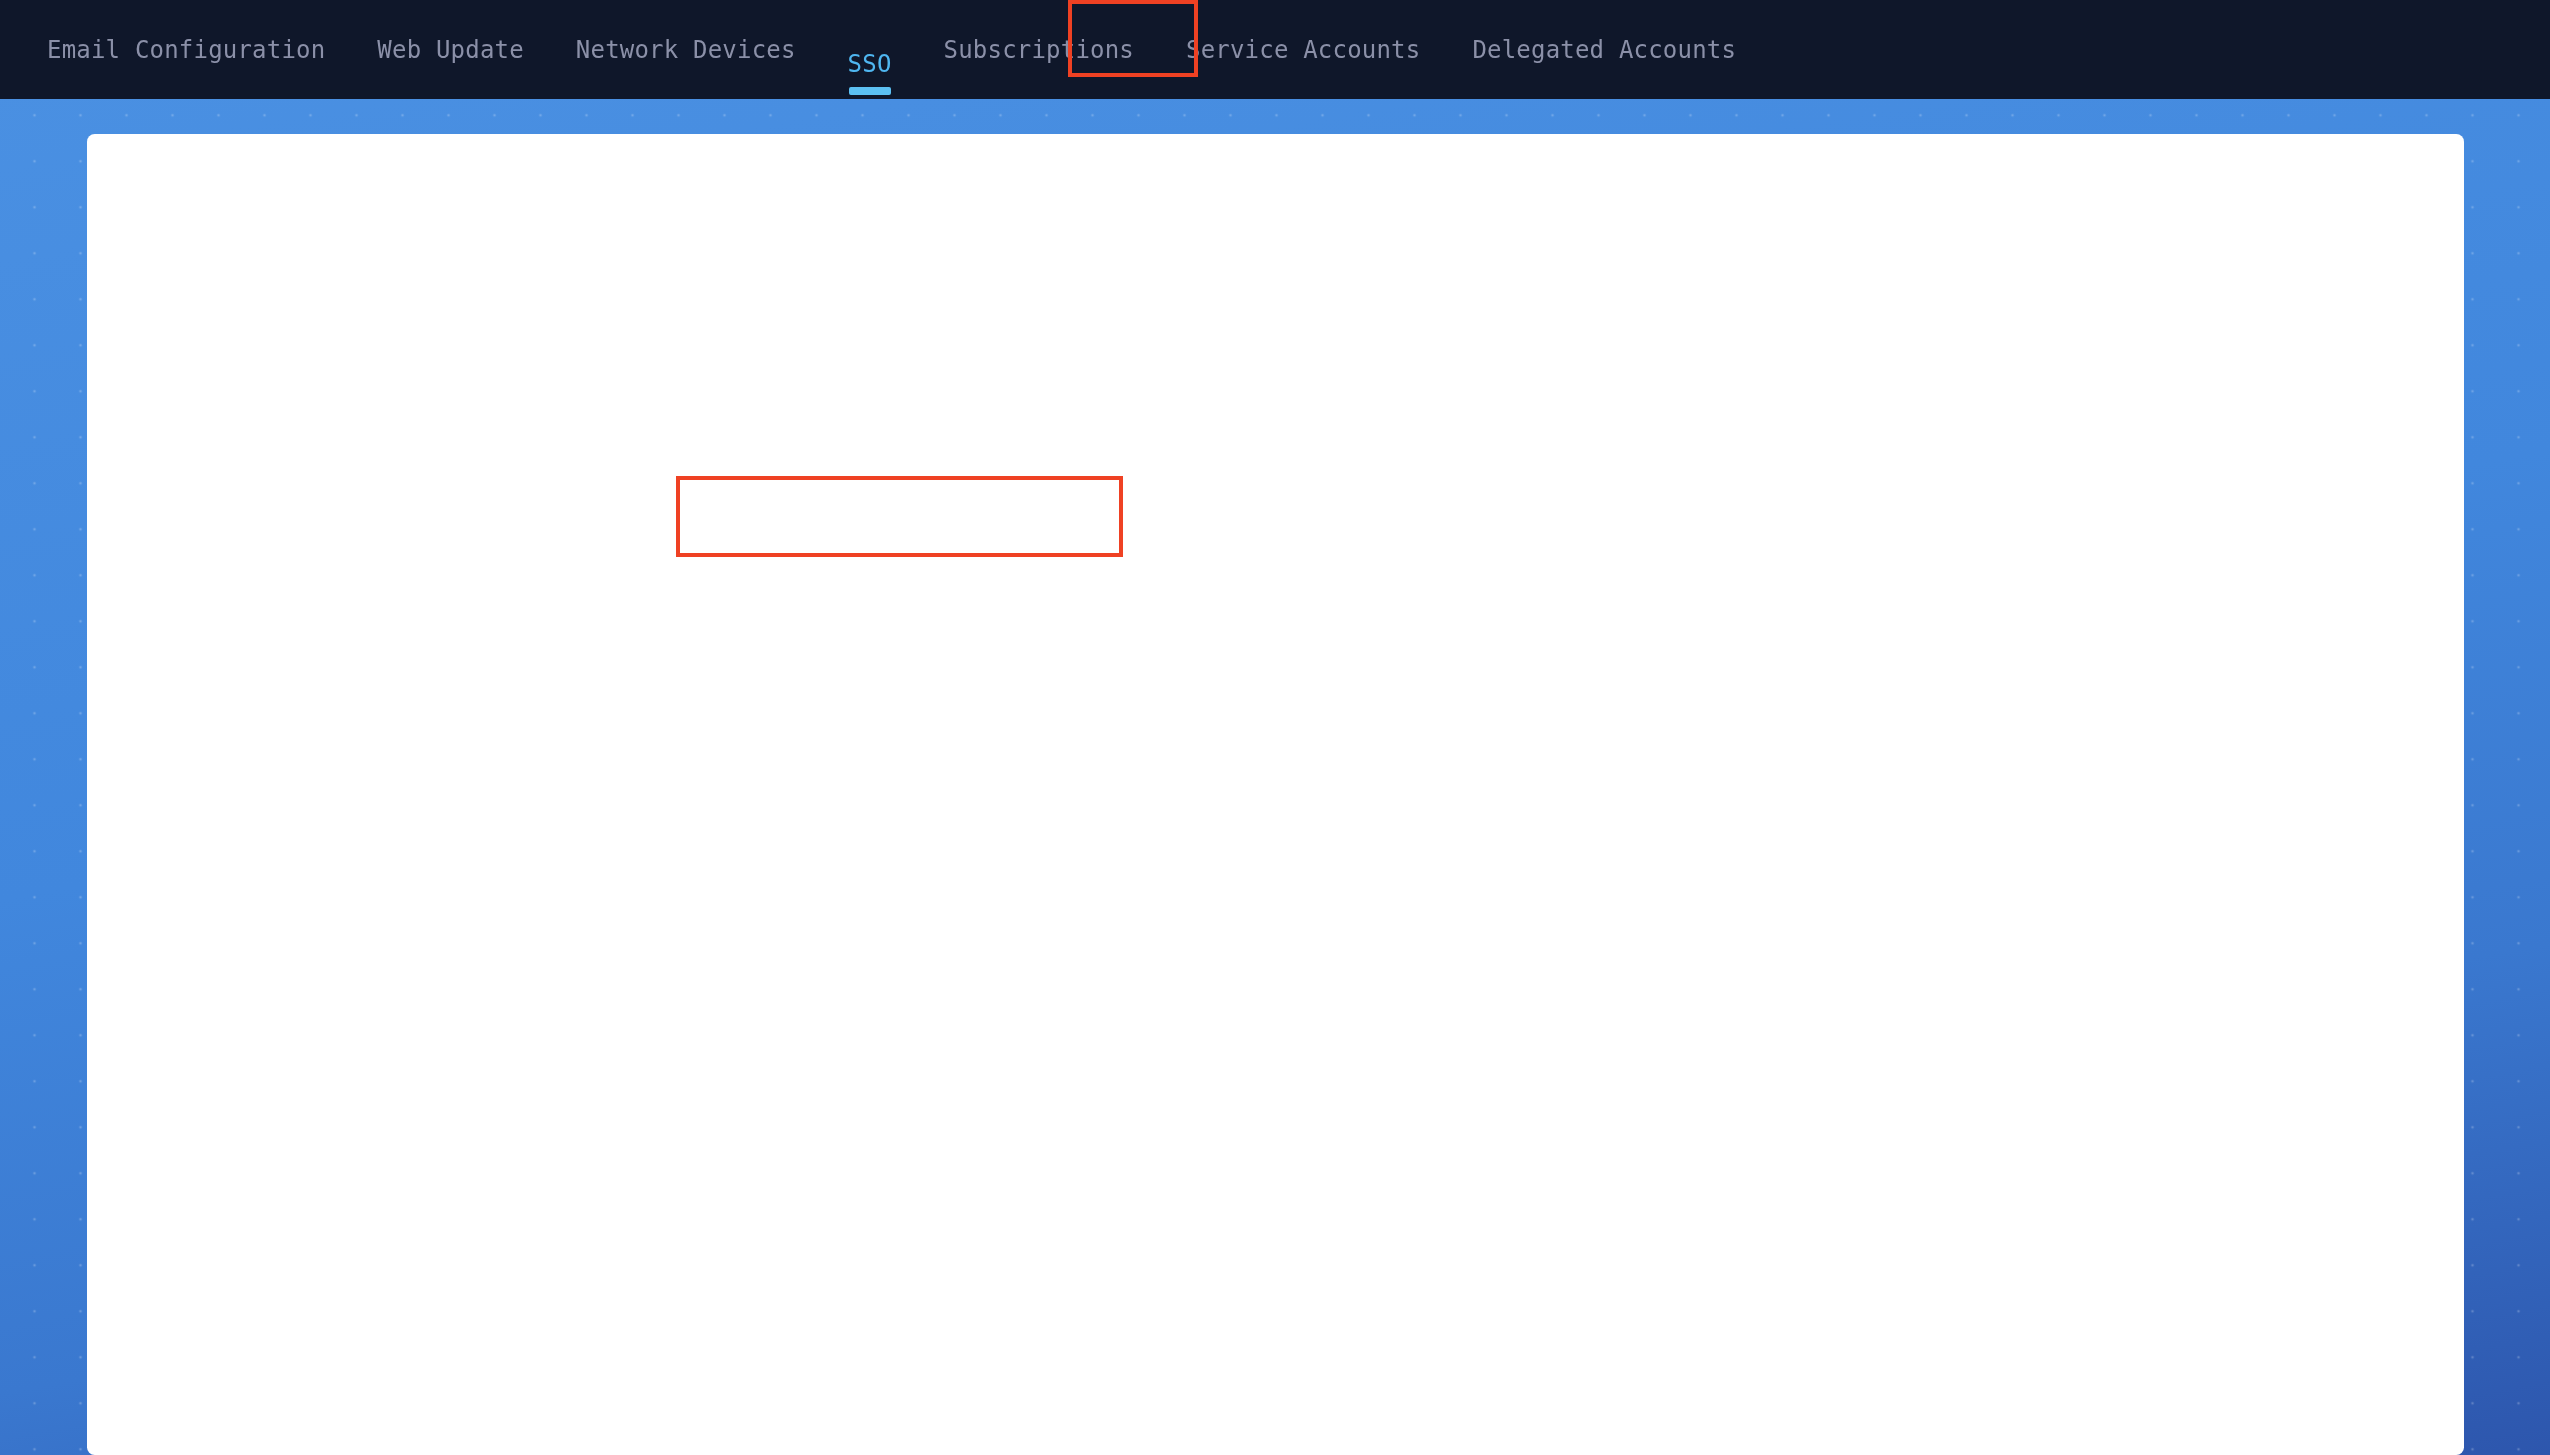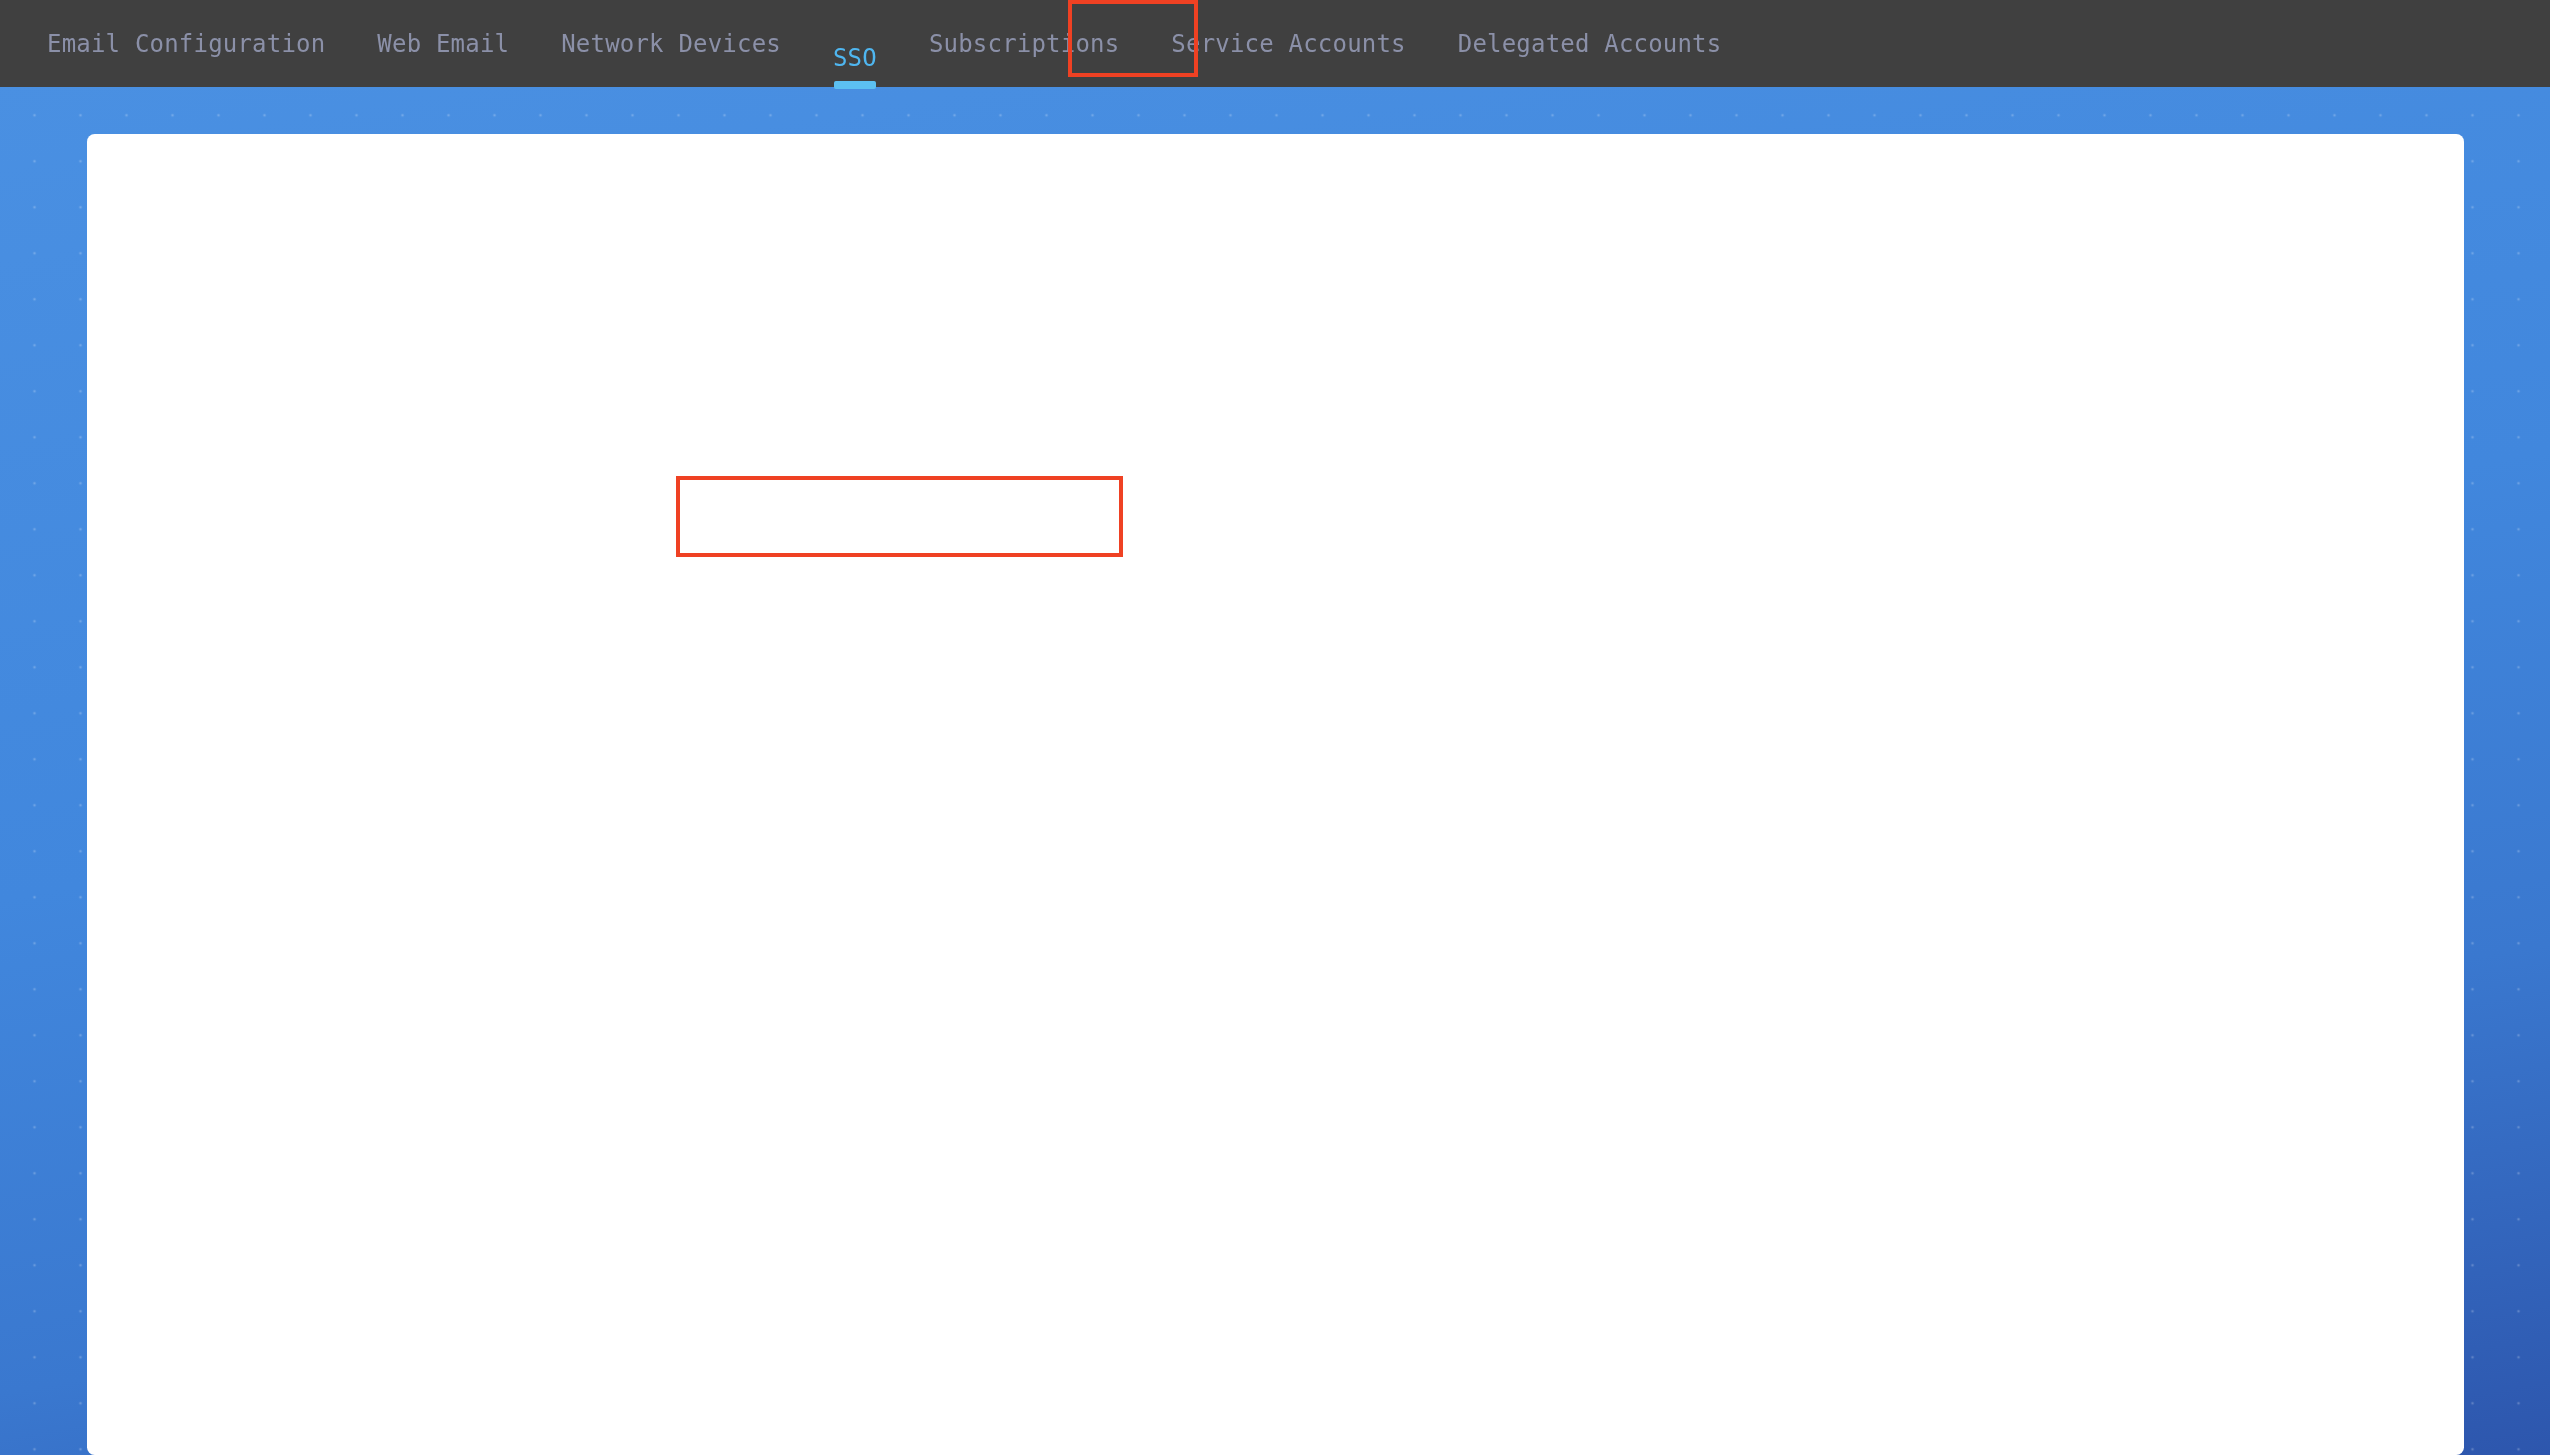--- a/index.html
+++ b/index.html
@@ -20,22 +20,22 @@
     width: 2550px;
     height: 1455px;
     overflow: hidden;
   }
 
   
   #topnav {
     position: absolute;
     top: 0; left: 0;
     width: 2550px;
-    height: 87px;
-    background: #404040;
+    height: 99px;
+    background: #0f172a;
     display: flex;
     align-items: center;
     padding-left: 21px;
     z-index: 5;
   }
 
   .nav-item {
     position: relative;
     height: 77px;
     display: flex;
@@ -294,21 +294,21 @@
 
 <div id="page">
 
   <div id="bg"></div>
 
   <nav id="topnav">
       <div class="nav-item">
         <span>Email Configuration</span>
       </div>
       <div class="nav-item">
-        <span>Web Email</span>
+        <span>Web Update</span>
       </div>
       <div class="nav-item">
         <span>Network Devices</span>
       </div>
       <div class="nav-item active">
         <span>SSO</span>
         <div class="nav-underline"></div>
       </div>
       <div class="nav-item">
         <span>Subscriptions</span>

